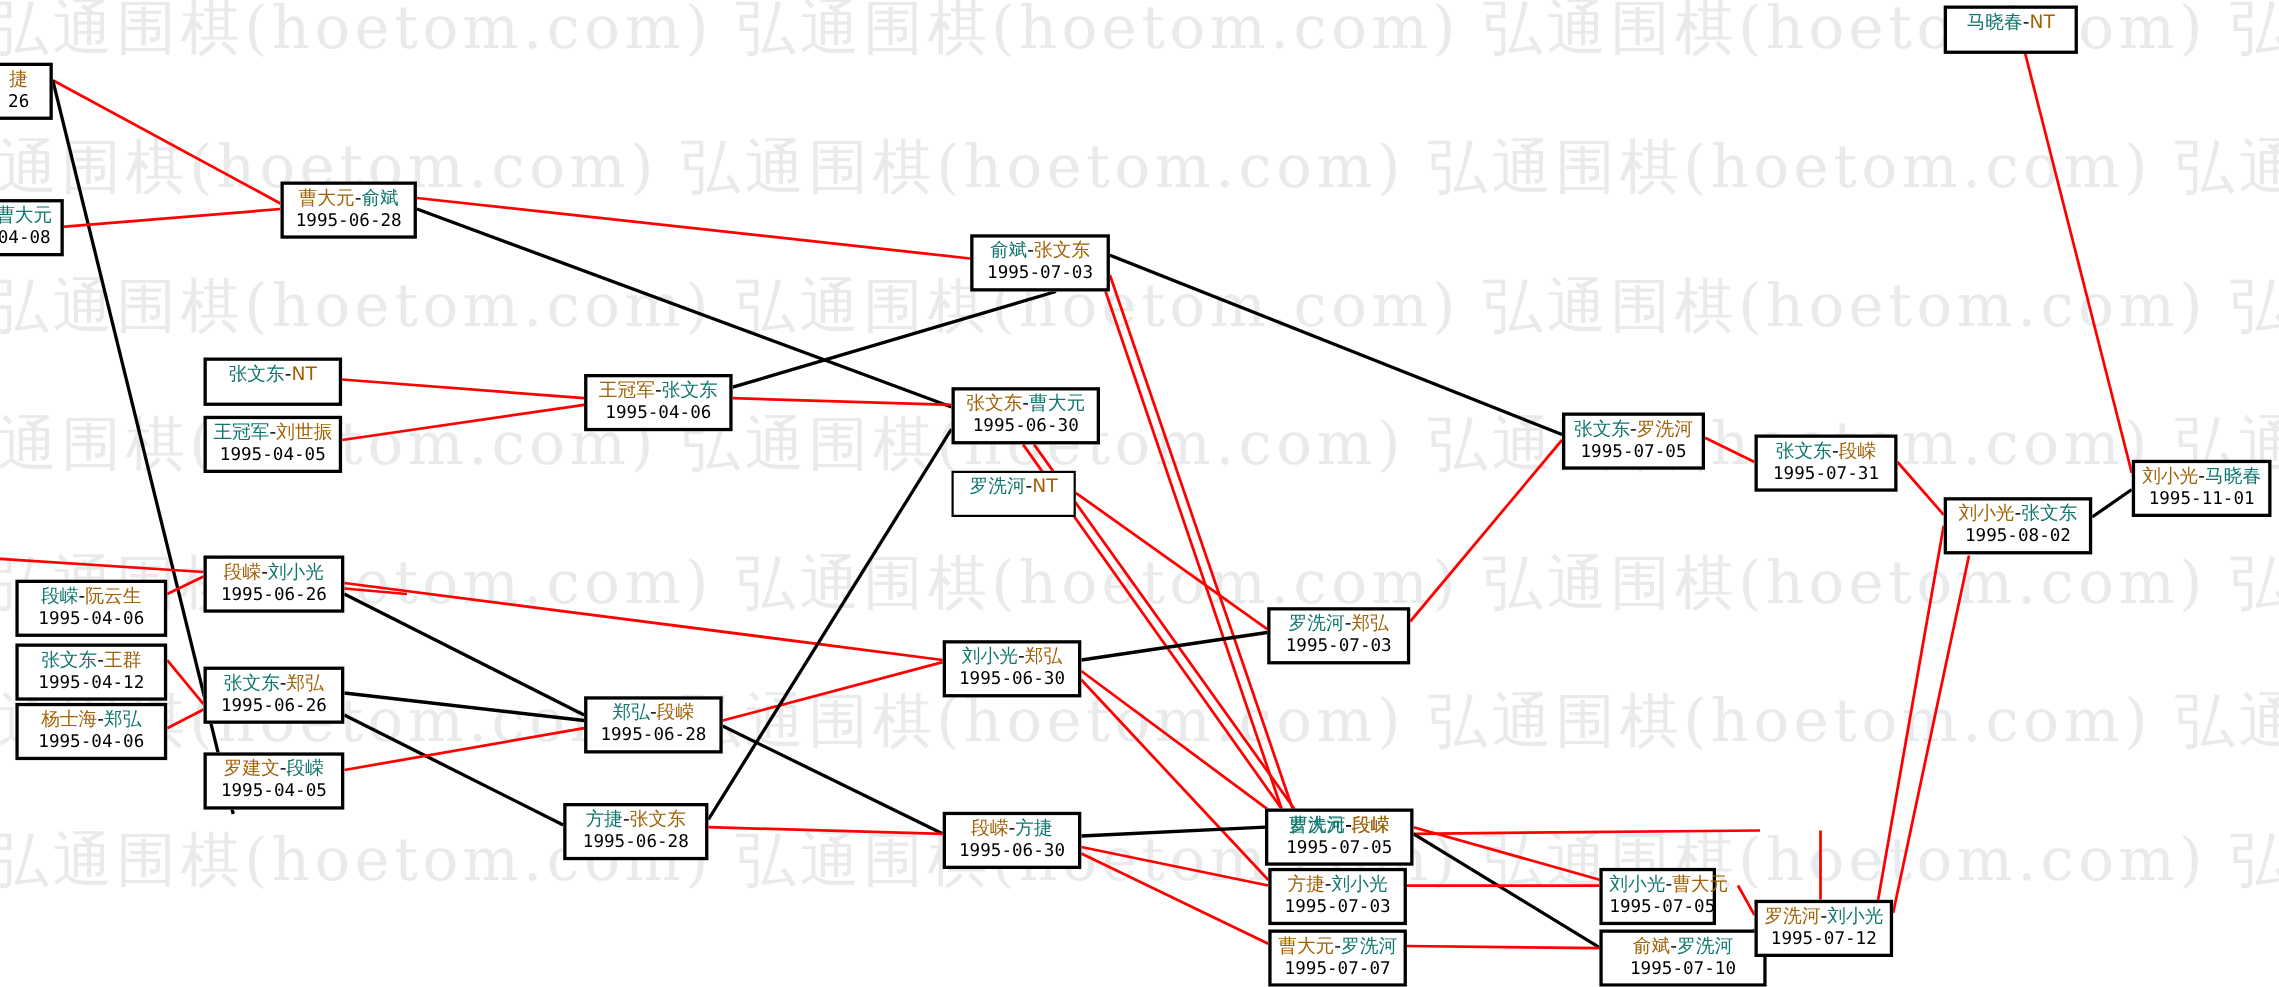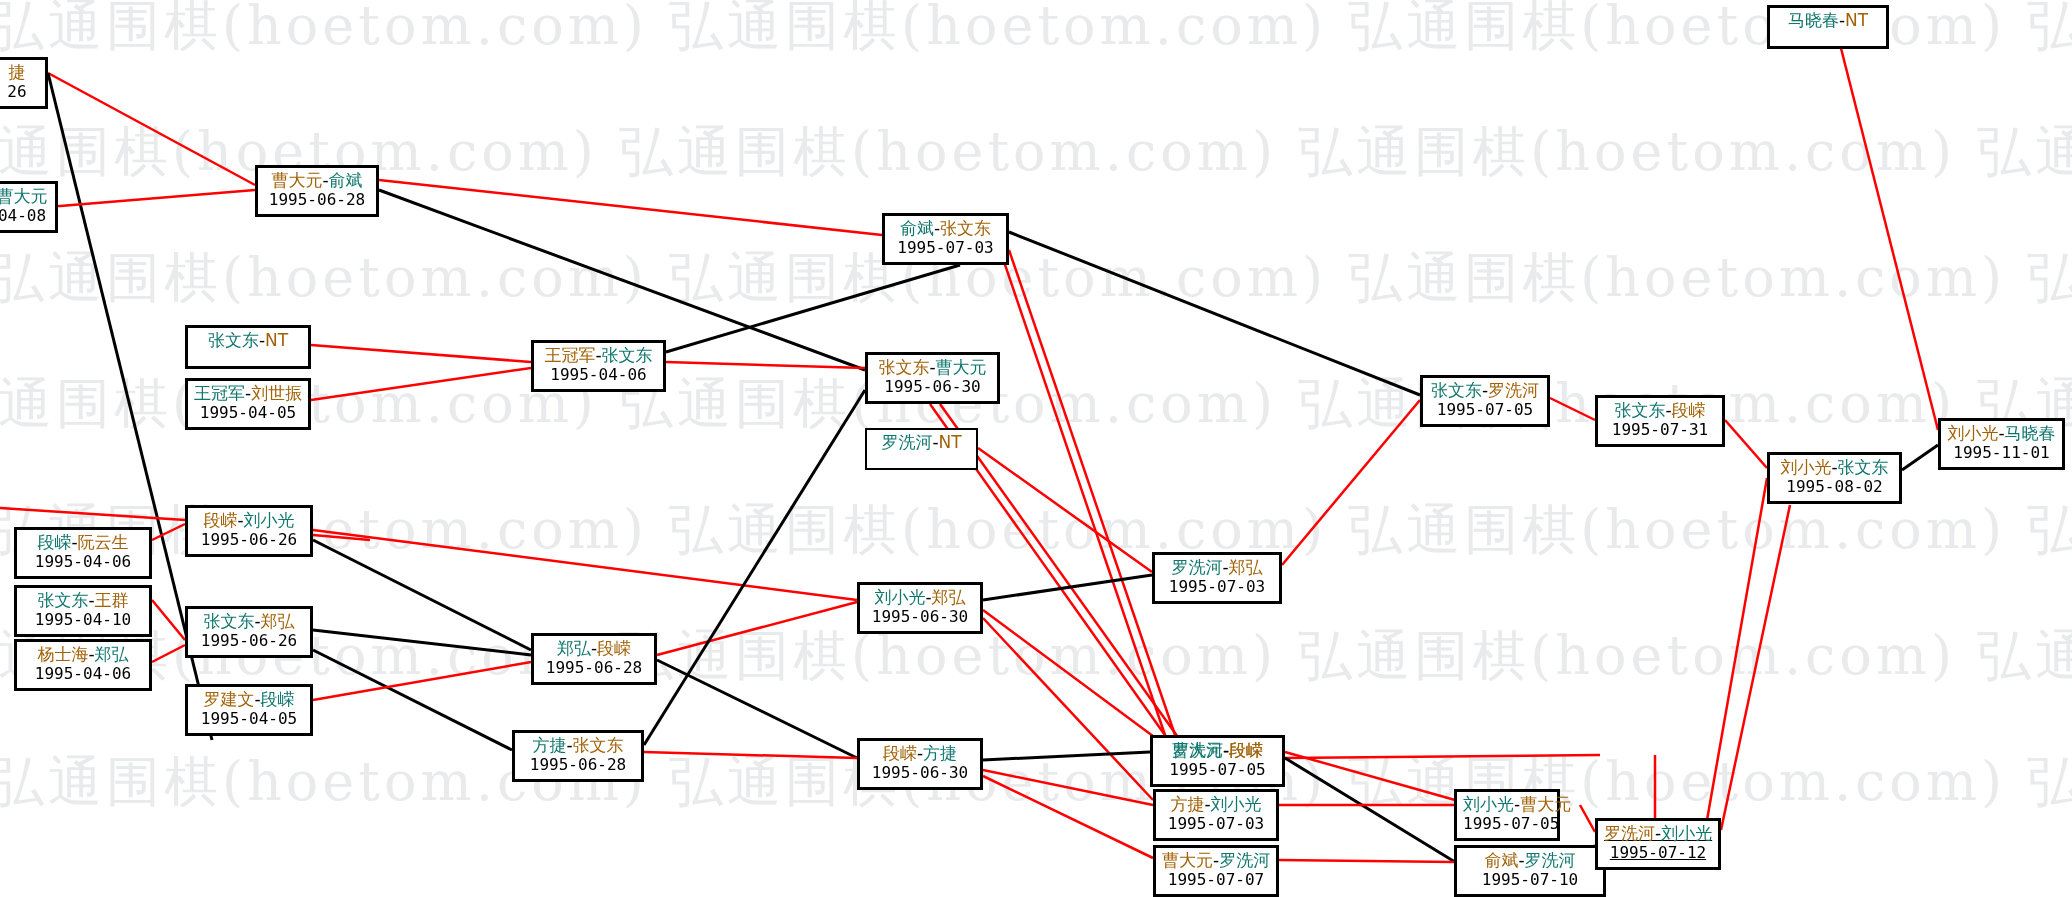--- a/index.html
+++ b/index.html
@@ -168,21 +168,21 @@
       </div>
       <div class="node thin" style="left: 865px; top: 428px; width: 113px; min-height: 42px;">
         <span class="match"><span class="win">罗洗河</span><span class="sep">-</span><span class="lose">NT</span></span>
       </div>
       <div class="node" style="left: 14px; top: 527px; width: 138px; min-height: 52px;">
         <span class="match"><span class="win">段嵘</span><span class="sep">-</span><span class="lose">阮云生</span></span>
         <span class="date">1995-04-06</span>
       </div>
       <div class="node" style="left: 14px; top: 585px; width: 138px; min-height: 52px;">
         <span class="match"><span class="win">张文东</span><span class="sep">-</span><span class="lose">王群</span></span>
-        <span class="date">1995-04-10</span>
+        <span class="date">1995-04-12</span>
       </div>
       <div class="node" style="left: 14px; top: 639px; width: 138px; min-height: 52px;">
         <span class="match"><span class="lose">杨士海</span><span class="sep">-</span><span class="win">郑弘</span></span>
         <span class="date">1995-04-06</span>
       </div>
       <div class="node" style="left: 185px; top: 505px; width: 128px; min-height: 52px;">
         <span class="match"><span class="lose">段嵘</span><span class="sep">-</span><span class="win">刘小光</span></span>
         <span class="date">1995-06-26</span>
       </div>
       <div class="node" style="left: 185px; top: 606px; width: 128px; min-height: 52px;">
@@ -235,21 +235,21 @@
         <span class="date">1995-07-31</span>
       </div>
       <div class="node" style="left: 1454px; top: 789px; width: 106px; min-height: 52px;">
         <span class="match"><span class="win">刘小光</span><span class="sep">-</span><span class="lose">曹大元</span></span>
         <span class="date">1995-07-05</span>
       </div>
       <div class="node" style="left: 1454px; top: 845px; width: 152px; min-height: 52px;">
         <span class="match"><span class="lose">俞斌</span><span class="sep">-</span><span class="win">罗洗河</span></span>
         <span class="date">1995-07-10</span>
       </div>
-      <div class="node" style="left: 1595px; top: 818px; width: 126px; min-height: 52px; text-decoration: underline;">
+      <div class="node" style="left: 1595px; top: 818px; width: 126px; min-height: 52px;">
         <span class="match"><span class="lose">罗洗河</span><span class="sep">-</span><span class="win">刘小光</span></span>
         <span class="date">1995-07-12</span>
       </div>
       <div class="node" style="left: 1767px; top: 452px; width: 135px; min-height: 52px;">
         <span class="match"><span class="lose">刘小光</span><span class="sep">-</span><span class="win">张文东</span></span>
         <span class="date">1995-08-02</span>
       </div>
       <div class="node" style="left: 1767px; top: 5px; width: 122px; min-height: 44px;">
         <span class="match"><span class="win">马晓春</span><span class="sep">-</span><span class="lose">NT</span></span>
       </div>

